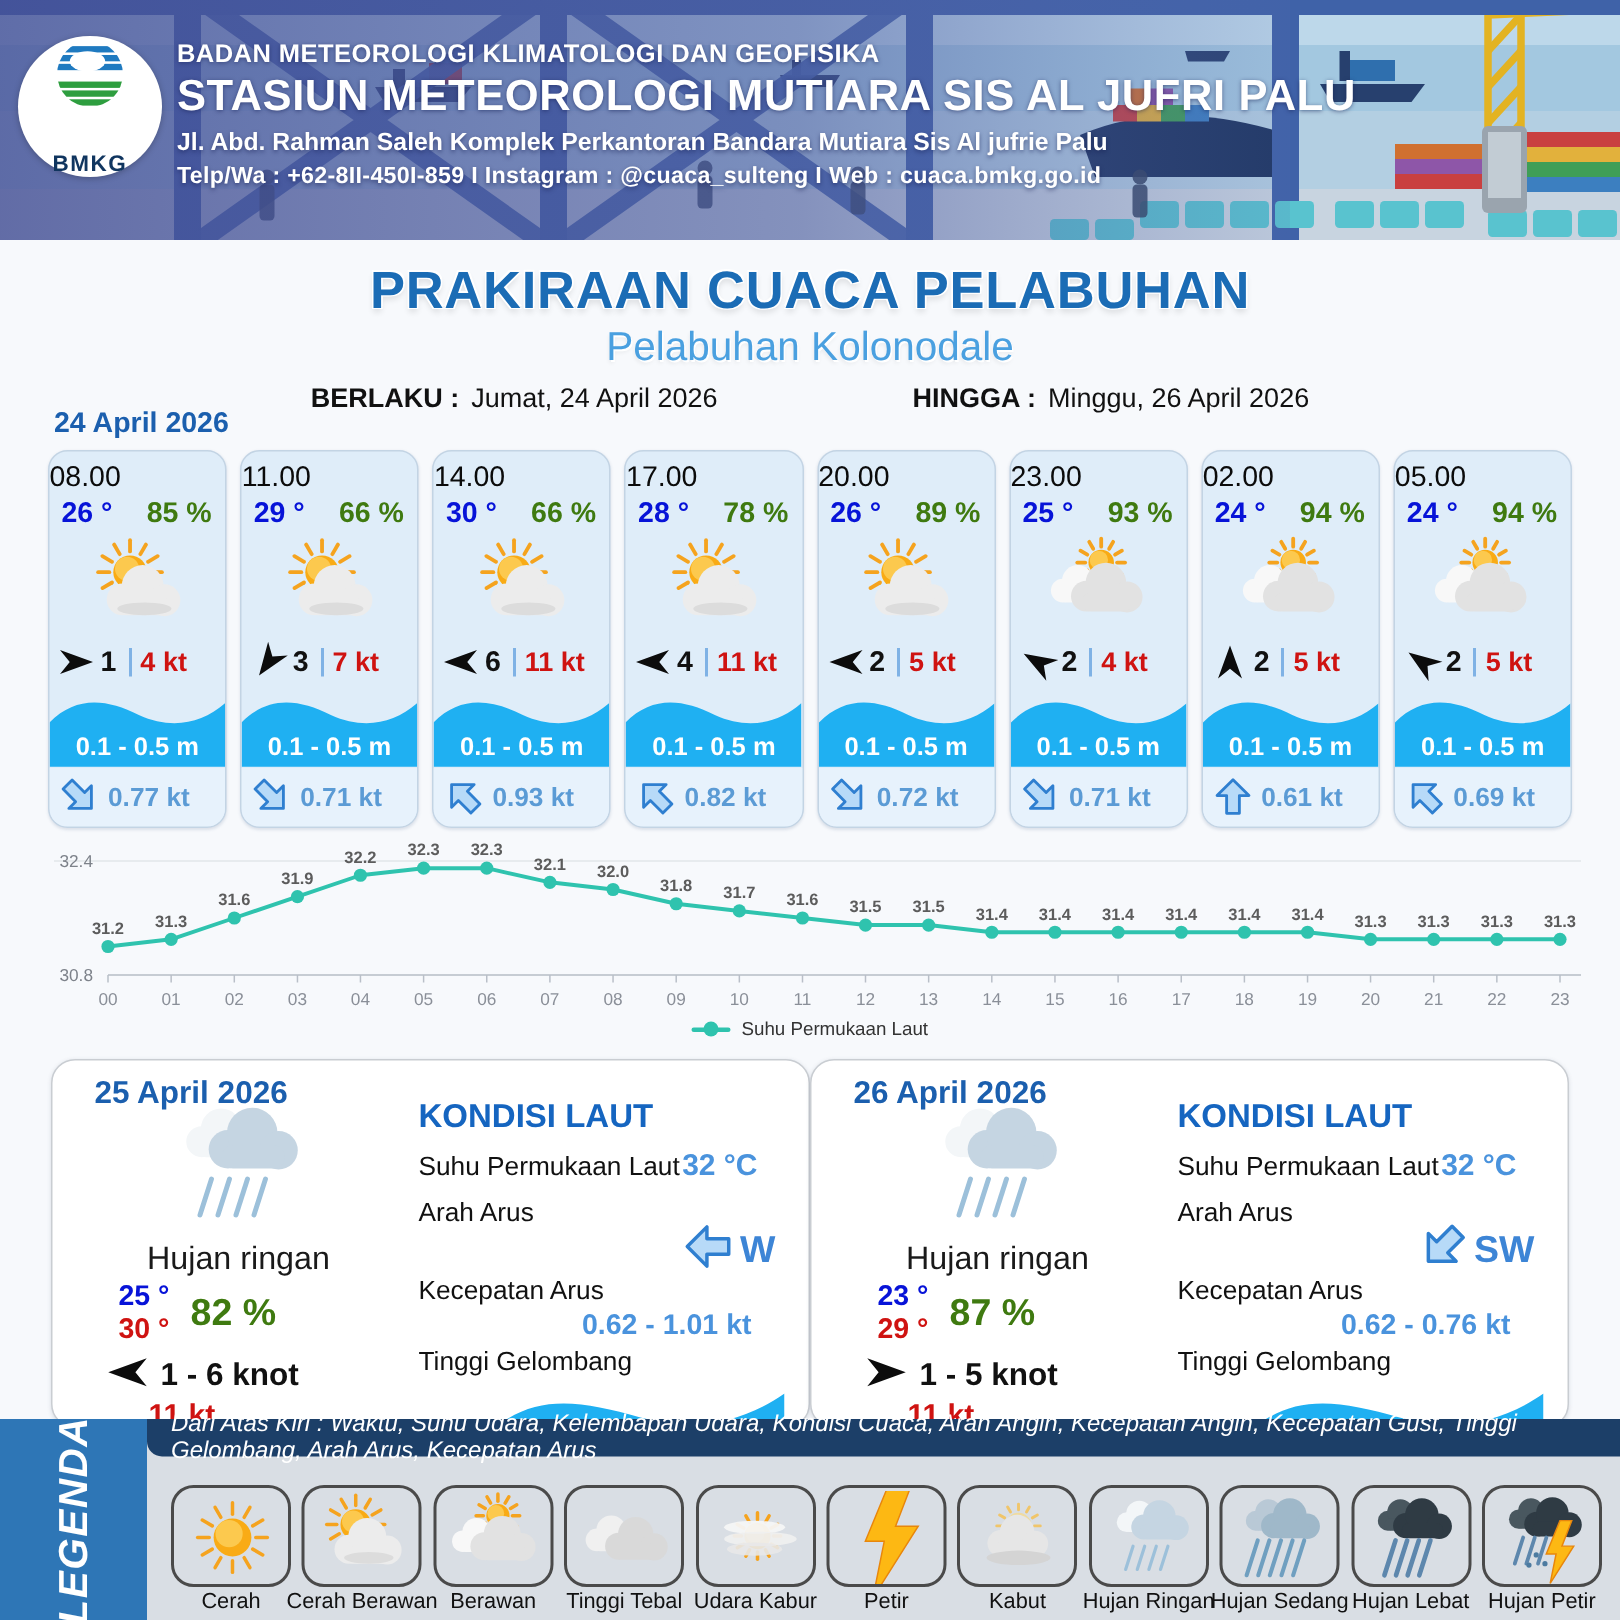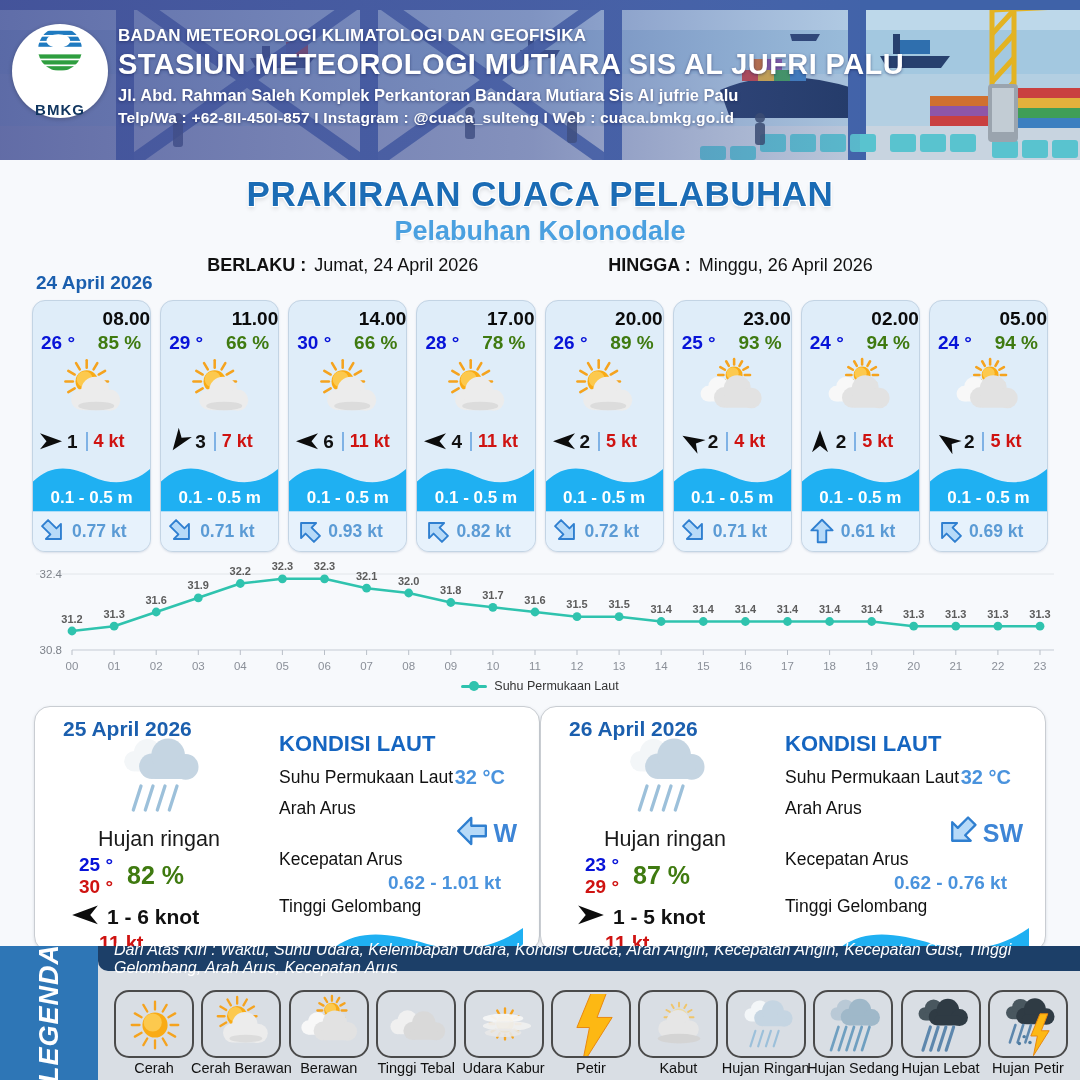--- a/index.html
+++ b/index.html
@@ -15,32 +15,32 @@
   .head-text{position:absolute;left:118px;top:26px;right:8px;color:#fff;text-shadow:0 1px 3px rgba(20,30,80,.55);}
   .head-text .org{font-size:17px;font-weight:bold;letter-spacing:.3px;}
   .head-text .station{font-size:29px;font-weight:bold;letter-spacing:.4px;margin-top:2px;}
   .head-text .addr{font-size:16.5px;font-weight:bold;margin-top:5px;}
   .head-text .contact{font-size:15.5px;font-weight:bold;margin-top:4px;letter-spacing:.2px;}
 
   
   .titleblock{height:112px;text-align:center;padding-top:14px;box-sizing:border-box;}
   .main-title{font-size:35px;font-weight:bold;color:#1b6cb5;letter-spacing:.5px;
     text-shadow:1px 1px 0 #fff,-1px 1px 0 #fff,1px -1px 0 #fff,-1px -1px 0 #fff,0 3px 4px rgba(0,0,0,.12);}
-  .sub-title{font-size:27px;font-weight:bold;color:#4aa0e0;margin-top:2px;
+  .sub-title{font-size:27px;font-weight:normal;color:#4aa0e0;margin-top:2px;
     text-shadow:1px 1px 0 #fff,0 2px 3px rgba(0,0,0,.08);}
   .validity{display:flex;justify-content:center;gap:130px;margin-top:8px;font-size:18px;color:#111;}
   .validity b{font-weight:bold;}
   .validity .vitem{display:flex;gap:8px;}
 
   
   .dateline{height:24px;margin:0 0 0 36px;font-size:19px;font-weight:bold;color:#1b5fae;}
   .cards{display:flex;gap:9px;margin:4px 32px 0;height:252px;}
   .hcard{flex:1;background:#dfedf9;border:1px solid #c3d4e4;border-radius:13px;position:relative;overflow:hidden;
     display:flex;flex-direction:column;box-shadow:0 1px 2px rgba(60,90,130,.15);}
-  .hc-time{text-align:right;font-size:19px;font-weight:bold;color:#0b0b0b;margin-top:7px;}
+  .hc-time{text-align:left;font-size:19px;font-weight:normal;color:#0b0b0b;margin-top:7px;}
   .hc-th{display:flex;justify-content:space-between;padding:2px 9px 0 8px;}
   .hc-temp{font-size:19px;font-weight:bold;color:#0713d8;}
   .hc-hum{font-size:19px;font-weight:bold;color:#3f7a10;}
   .hc-icon{height:72px;display:flex;align-items:center;justify-content:center;margin-top:2px;}
   .hc-icon svg{width:68px;height:68px;}
   .hc-wind{display:flex;align-items:center;gap:4px;padding:0 4px 0 6px;height:30px;}
   .hc-wind-arrow svg{display:block;}
   .hc-wind-val{font-size:19px;font-weight:bold;color:#111;}
   .hc-sep{width:2px;height:19px;background:#7fb2e5;margin:0 2px 0 4px;}
   .hc-gust{font-size:18px;font-weight:bold;color:#cf1311;white-space:nowrap;}
@@ -217,21 +217,21 @@
           <rect x="4" y="43" width="56" height="5" fill="#2e9e3f"></rect>
           <rect x="4" y="50" width="56" height="5" fill="#2e9e3f"></rect>
         </g>
       </svg>
       <div class="logo-text">BMKG</div>
     </div>
     <div class="head-text">
       <div class="org">BADAN METEOROLOGI KLIMATOLOGI DAN GEOFISIKA</div>
       <div class="station">STASIUN METEOROLOGI MUTIARA SIS AL JUFRI PALU</div>
       <div class="addr">Jl. Abd. Rahman Saleh Komplek Perkantoran Bandara Mutiara Sis Al jufrie Palu</div>
-      <div class="contact">Telp/Wa : +62-8II-450I-857  I  Instagram : @cuaca_sulteng  I  Web : cuaca.bmkg.go.id</div>
+      <div class="contact">Telp/Wa : +62-8II-450I-859  I  Instagram : @cuaca_sulteng  I  Web : cuaca.bmkg.go.id</div>
     </div>
   </header>
 
   <div class="titleblock">
     <div class="main-title">PRAKIRAAN CUACA PELABUHAN</div>
     <div class="sub-title">Pelabuhan Kolonodale</div>
     <div class="validity">
       <div class="vitem">
           <b>BERLAKU :</b>
           <span>Jumat, 24 April 2026</span>

